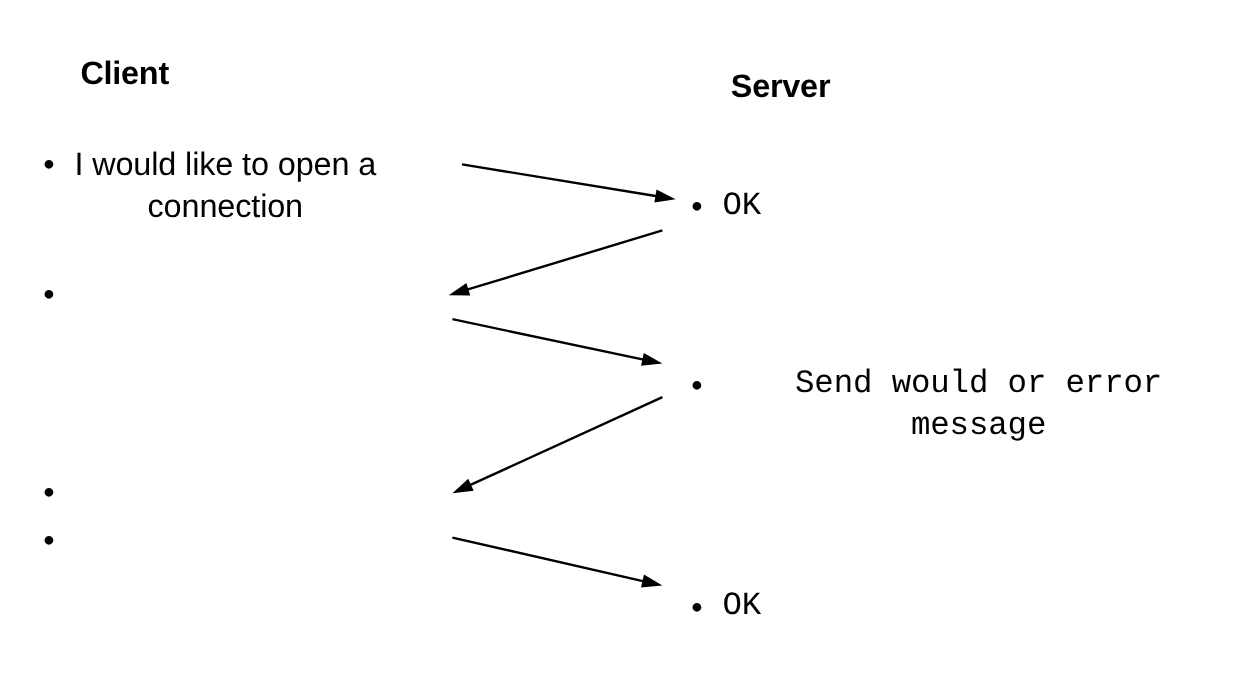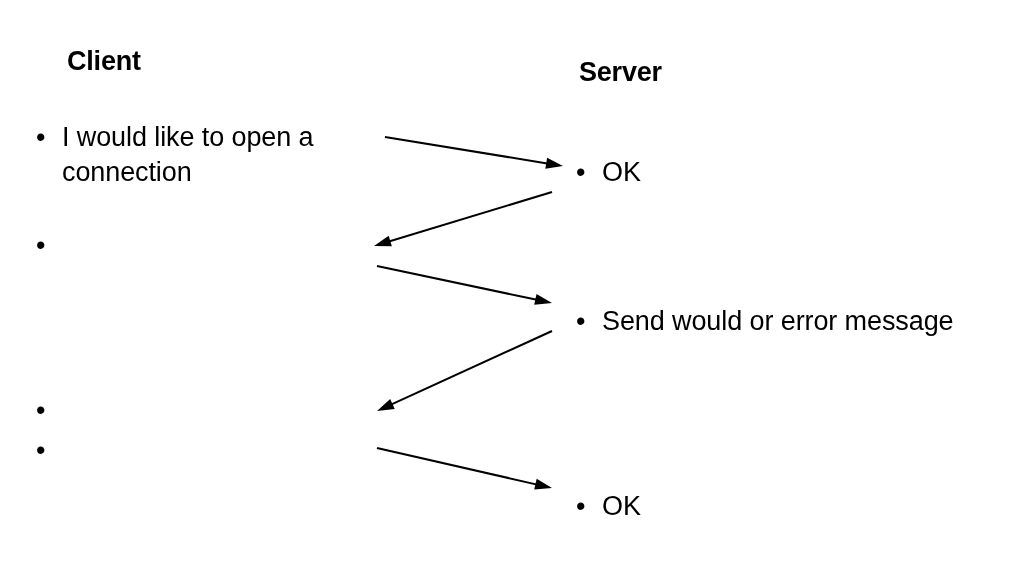--- a/index.html
+++ b/index.html
@@ -23,54 +23,55 @@
   
   .col-heading {
     position: absolute;
     font-weight: bold;
     font-size: 27px;
     line-height: 1.05;
     letter-spacing: -0.2px;
     white-space: nowrap;
   }
   #heading-client { left: 67px; top: 47px; }
-  #heading-server { left: 579px; top: 58px; }
+  #heading-server { left: 609px; top: 58px; }
 
   
   .msg {
     position: absolute;
     display: flex;
     align-items: flex-start;
     font-size: 27px;
     line-height: 35px;
     letter-spacing: -0.1px;
   }
   .msg .bullet {
     flex: 0 0 auto;
     width: 26px;
     font-size: 27px;
     line-height: 35px;
     text-align: left;
   }
   .msg .msg-text {
     flex: 0 1 auto;
     white-space: pre-line;
+    text-align: center;
   }
 
   
   .msg.client { left: 36px; }
   .msg.client .msg-text { max-width: 300px; }
   #msg-open        { top: 120px; }
   #msg-get         { top: 228px; }
   #msg-display     { top: 393px; }
   #msg-close       { top: 433px; }
 
   
   .msg.server { left: 576px; }
-  .msg.server .msg-text { max-width: 430px; }
+  .msg.server .msg-text { max-width: 430px; font-family: Liberation Mono, monospace; }
   #msg-ok-1        { top: 155px; }
   #msg-send        { top: 304px; }
   #msg-ok-2        { top: 489px; }
 
   
   #arrow-layer {
     position: absolute;
     left: 0;
     top: 0;
     width: 1029px;

